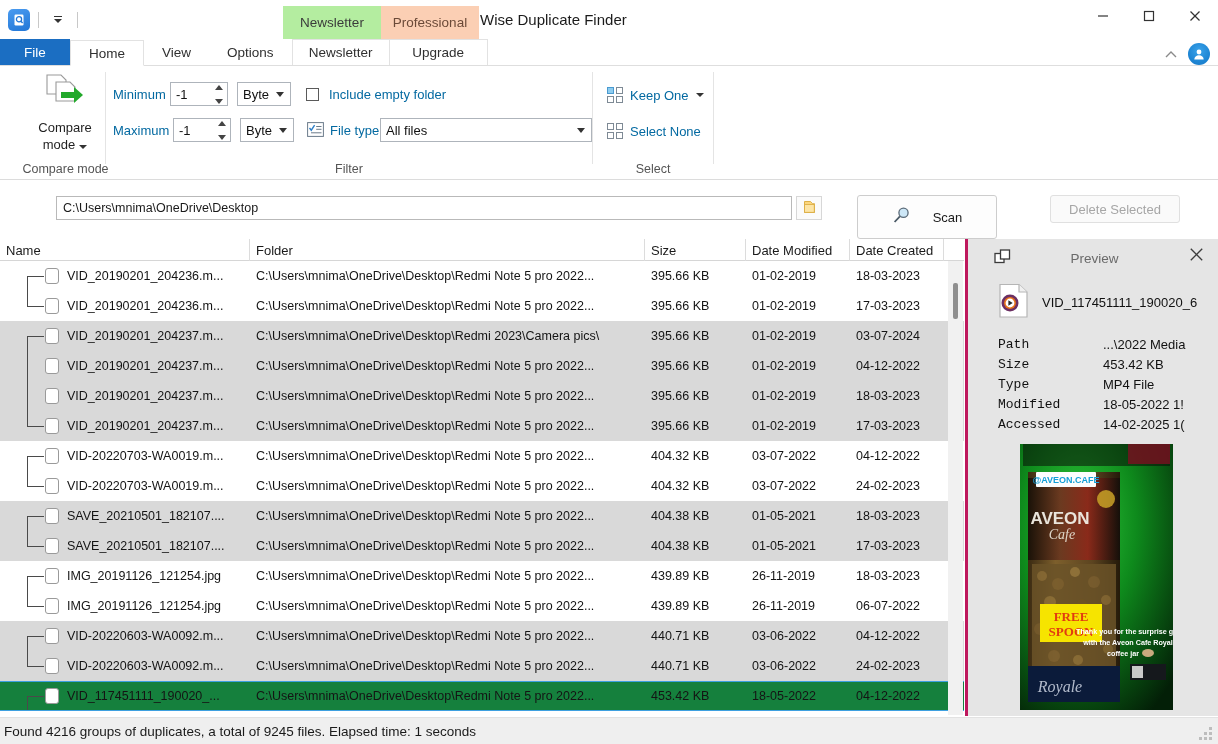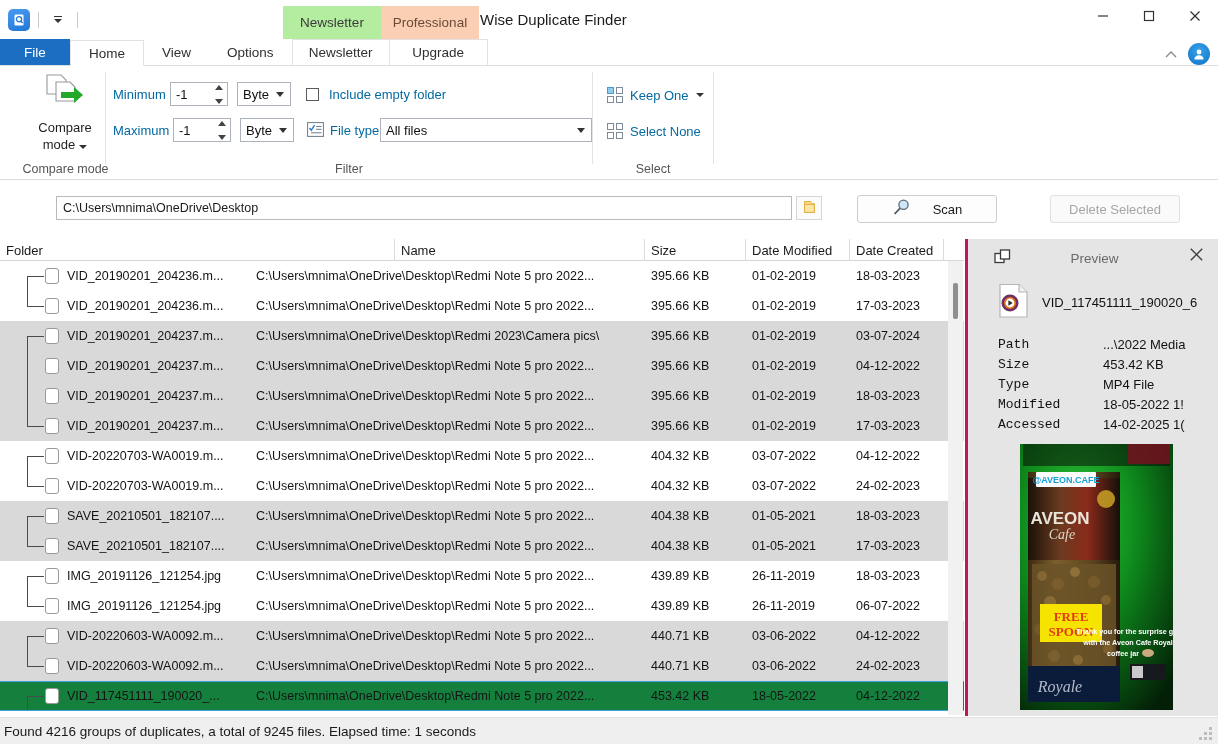--- a/index.html
+++ b/index.html
@@ -113,21 +113,21 @@
     position:absolute; left:56px; top:196px; width:736px; height:24px;
     border:1px solid #b9b9b9; background:#fff; font-size:12.5px; color:#1a1a1a;
     padding:0 6px; line-height:22px; white-space:nowrap; overflow:hidden;
   }
   .browse {
     position:absolute; left:796px; top:196px; width:26px; height:24px;
     border:1px solid #d7d7d7; background:#fbfbfb; display:flex; align-items:center; justify-content:center;
     cursor:pointer;
   }
   .scanbtn {
-    position:absolute; left:857px; top:195px; width:140px; height:28px;
+    position:absolute; left:857px; top:195px; width:140px; height:44px;
     border:1px solid #cdcdcd; border-radius:3px; background:#fdfdfd;
     display:flex; align-items:center; justify-content:center; gap:22px; cursor:pointer;
     font-size:13px; color:#1a1a1a;
   }
   .delbtn {
     position:absolute; left:1050px; top:195px; width:130px; height:28px;
     border:1px solid #e0e0e0; border-radius:3px; background:#fafafa;
     display:flex; align-items:center; justify-content:center;
     font-size:13px; color:#a6a6a6; cursor:default;
   }
@@ -379,22 +379,22 @@
         <circle cx="11.5" cy="6.8" r="4.6" fill="#cde7f7" stroke="#5a6a78" stroke-width="1.3"></circle>
         <line x1="7.9" y1="10.4" x2="2.6" y2="16" stroke="#4a5a66" stroke-width="1.8"></line>
       </svg>
     </span>
     <span>Scan</span>
   </div>
   <div class="delbtn">Delete Selected</div>
 
   <div class="tablewrap">
     <div class="thead">
+      <div class="th c-name">Name</div>
       <div class="th c-folder">Folder</div>
-      <div class="th c-name">Name</div>
       <div class="th c-size">Size</div>
       <div class="th c-mod">Date Modified</div>
       <div class="th c-cre">Date Created</div>
     </div>
     <div id="tbody">
         <div class="trow">
           <div class="cell treecell">
             <span class="tree">
               <span class="v" style="top:15px;height:15px;"></span>
               <span class="h"></span>

